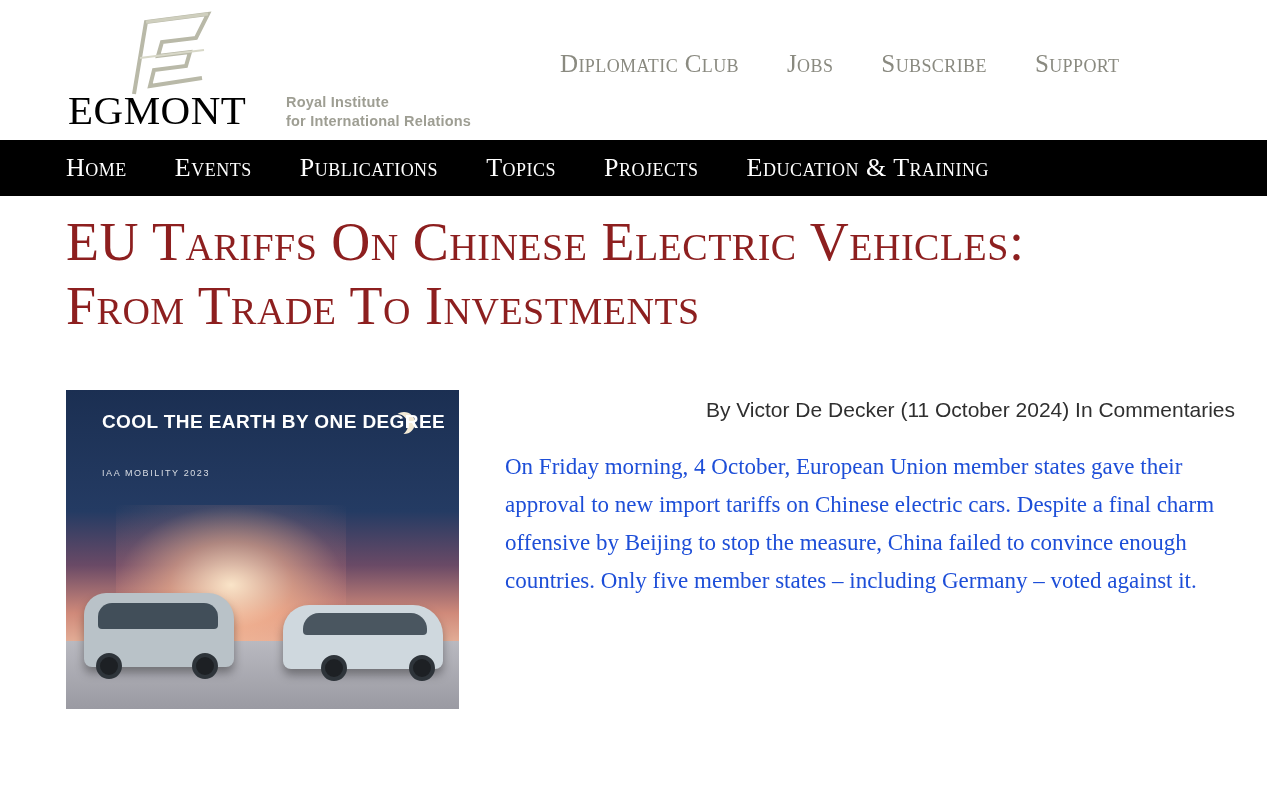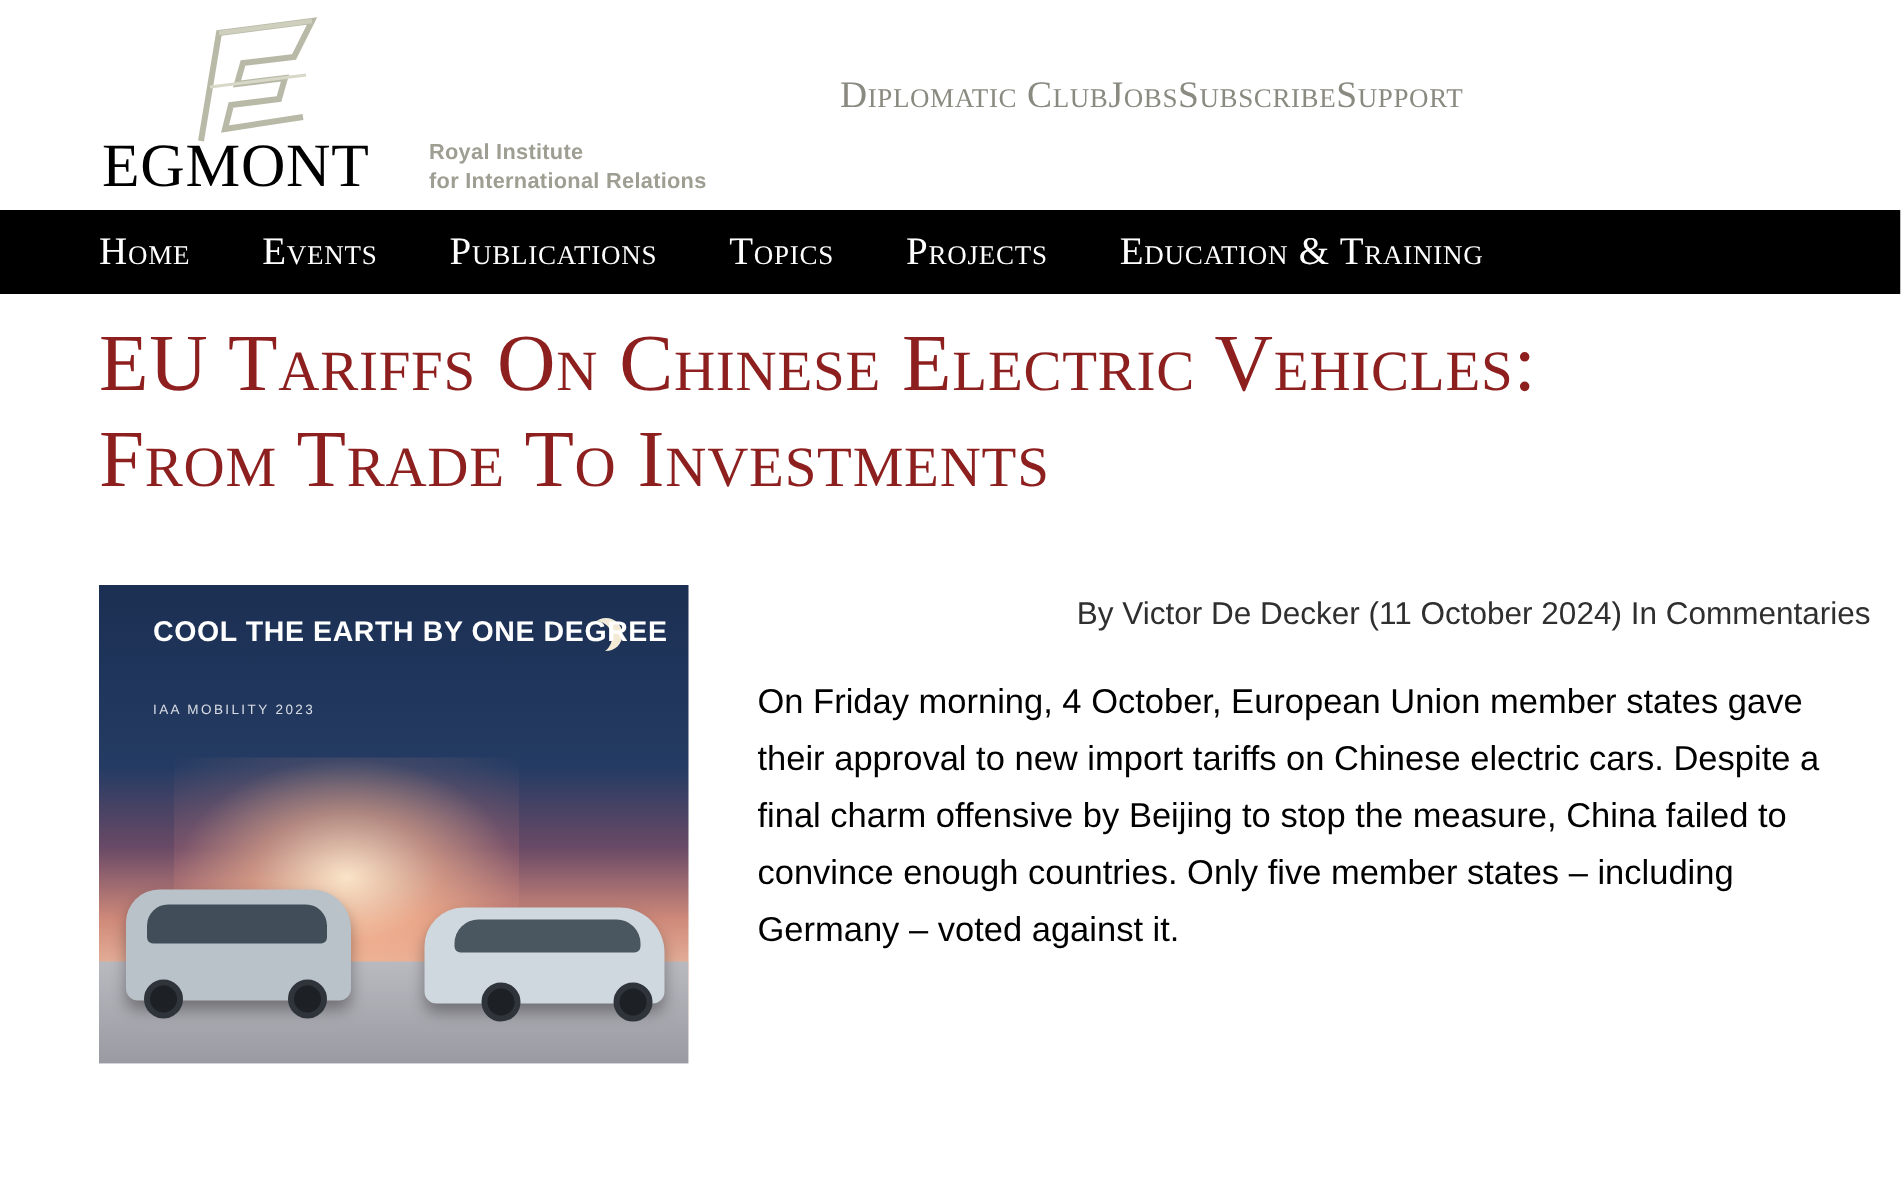--- a/index.html
+++ b/index.html
@@ -58,20 +58,21 @@
     color: #9e9e93;
     letter-spacing: 0.2px;
   }
 
   .util-nav {
     position: absolute;
     left: 560px;
     top: 50px;
     display: flex;
     align-items: flex-start;
+    gap: 48px;
     white-space: nowrap;
   }
   .util-nav a {
     font-family: "Liberation Serif", serif;
     font-size: 25px;
     color: #8a8a80;
     text-decoration: none;
     letter-spacing: 0.4px;
     font-variant: small-caps;
     text-transform: capitalize;
@@ -93,21 +94,21 @@
     color: #ffffff;
     text-decoration: none;
     letter-spacing: 0.5px;
     font-variant: small-caps;
     text-transform: capitalize;
     white-space: nowrap;
   }
 
   
   .article {
-    padding: 0 0 0 66px;
+    padding: 0 12px 0 66px;
   }
   .article-title {
     font-family: "Liberation Serif", serif;
     font-size: 54px;
     line-height: 64px;
     color: #8d1f1f;
     font-weight: normal;
     font-variant: small-caps;
     text-transform: capitalize;
     letter-spacing: 0.5px;
@@ -249,24 +250,24 @@
     line-height: 33px;
     color: #333;
     margin-top: 18px;
     max-width: 700px;
   }
   .tags a {
     color: #a52020;
     text-decoration: none;
   }
   .lede {
-    font-family: Liberation Sans, sans-serif;
+    font-family: Liberation Serif, serif;
     font-size: 23px;
     line-height: 38px;
-    color: #000000;
+    color: #1d4ed8;
     margin-top: 26px;
     max-width: 740px;
   }
 </style>
 </head>
 <body>
 
 <div class="top-header">
 
   <div class="logo-block">

